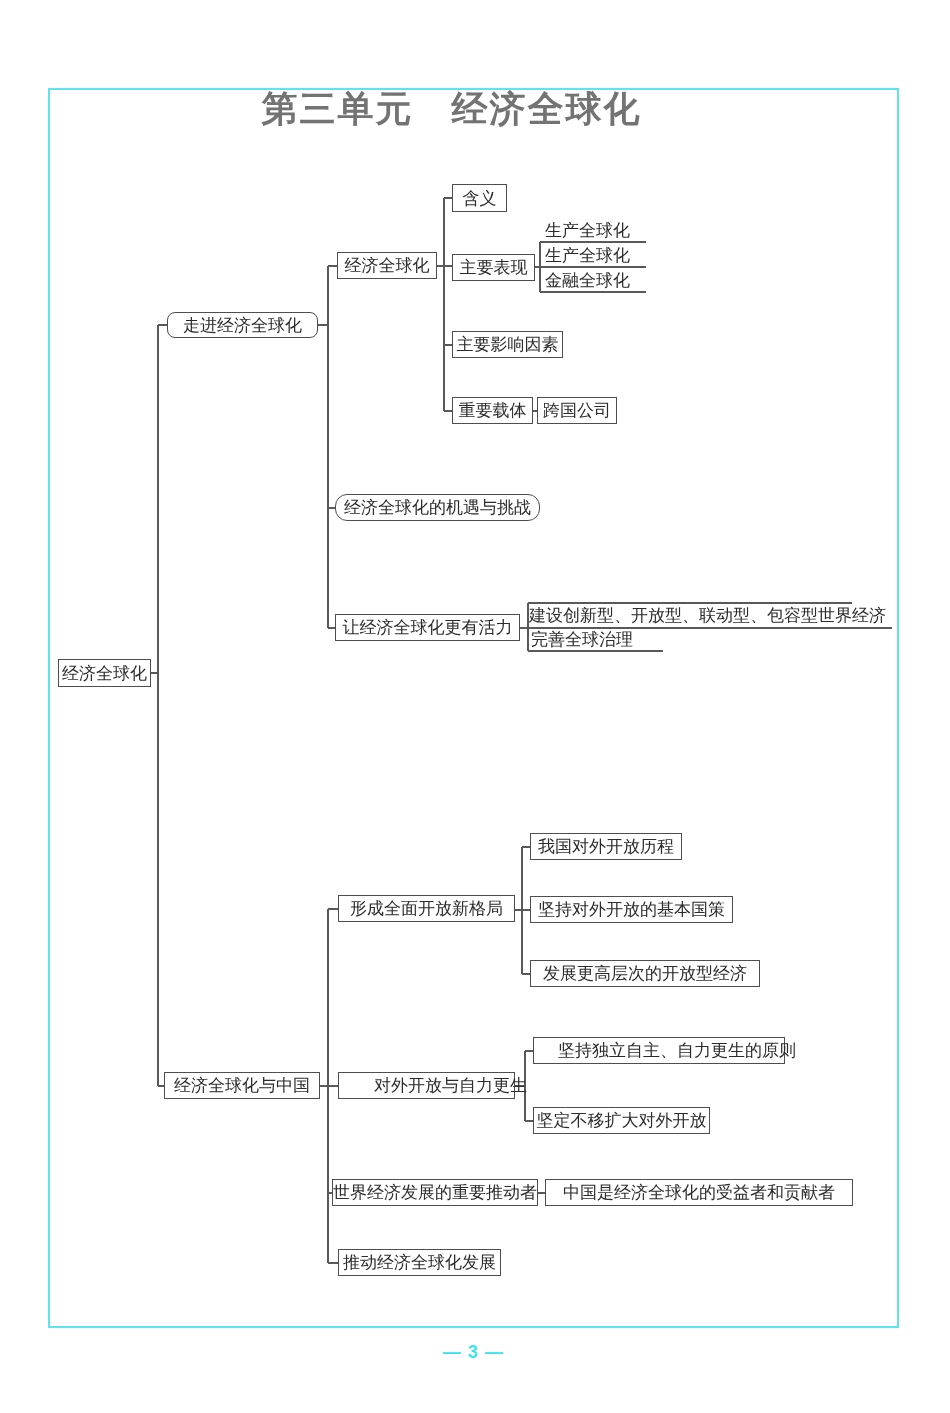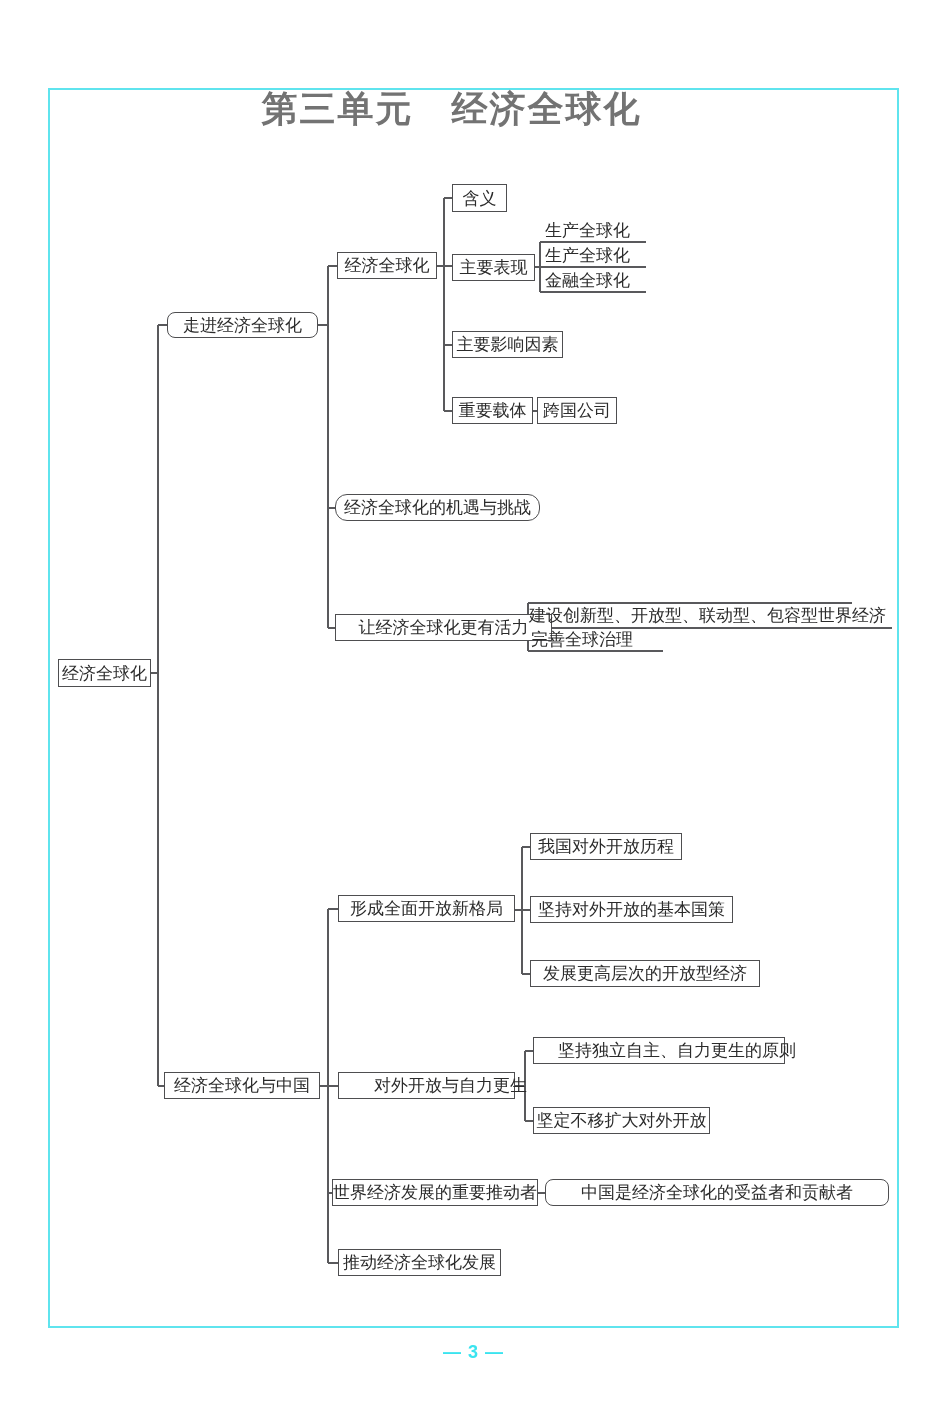--- a/index.html
+++ b/index.html
@@ -110,38 +110,38 @@
   <div class="uline" style="left:545px;top:247px;">生产全球化</div>
   <div class="uline" style="left:545px;top:272px;">金融全球化</div>
 
   <div class="node" style="left:452px;top:331px;width:111px;height:27px;">主要影响因素</div>
 
   <div class="node" style="left:452px;top:397px;width:81px;height:27px;">重要载体</div>
   <div class="node" style="left:537px;top:397px;width:80px;height:27px;">跨国公司</div>
 
   <div class="node" style="left:335px;top:494px;width:205px;height:27px;border-radius:12px;">经济全球化的机遇与挑战</div>
 
-  <div class="node" style="left:335px;top:614px;width:217px;height:27px;">让经济全球化更有活力</div>
+  <div class="node" style="left:335px;top:614px;width:185px;height:27px;">让经济全球化更有活力</div>
 
   <div class="uline" style="left:529px;top:607px;">建设创新型、开放型、联动型、包容型世界经济</div>
   <div class="uline" style="left:531px;top:631px;">完善全球治理</div>
 
   <div class="node" style="left:164px;top:1072px;width:156px;height:27px;">经济全球化与中国</div>
 
   <div class="node" style="left:338px;top:895px;width:177px;height:27px;">形成全面开放新格局</div>
 
   <div class="node" style="left:530px;top:833px;width:152px;height:27px;">我国对外开放历程</div>
   <div class="node" style="left:530px;top:896px;width:203px;height:27px;">坚持对外开放的基本国策</div>
   <div class="node" style="left:530px;top:960px;width:230px;height:27px;">发展更高层次的开放型经济</div>
 
   <div class="node" style="left:338px;top:1072px;width:177px;height:27px;padding-left:48px;">对外开放与自力更生</div>
 
   <div class="node" style="left:533px;top:1037px;width:252px;height:27px;padding-left:36px;">坚持独立自主、自力更生的原则</div>
   <div class="node" style="left:533px;top:1107px;width:177px;height:27px;">坚定不移扩大对外开放</div>
 
   <div class="node" style="left:332px;top:1179px;width:206px;height:27px;">世界经济发展的重要推动者</div>
-  <div class="node" style="left:545px;top:1179px;width:344px;height:27px;border-radius:8px;">中国是经济全球化的受益者和贡献者</div>
+  <div class="node" style="left:545px;top:1179px;width:308px;height:27px;">中国是经济全球化的受益者和贡献者</div>
 
   <div class="node" style="left:338px;top:1249px;width:163px;height:27px;">推动经济全球化发展</div>
 
   <div class="footer">— 3 —</div>
 
 </div>
 
 </body></html>

